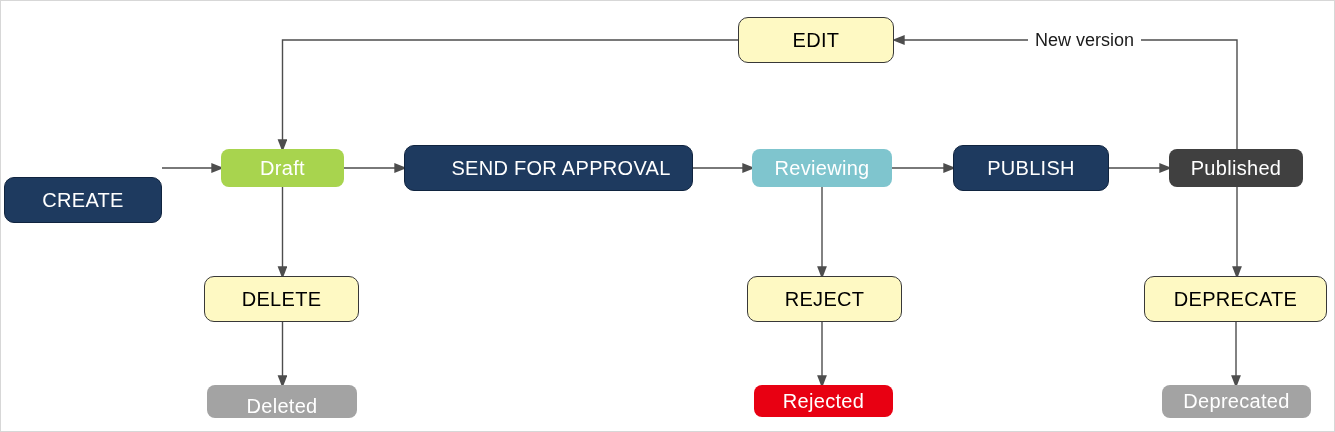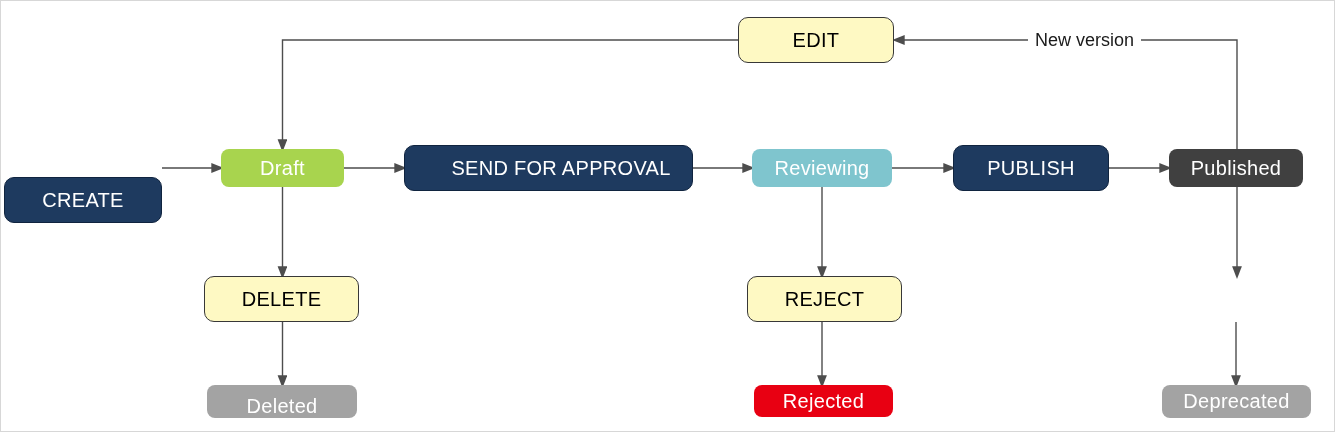--- a/index.html
+++ b/index.html
@@ -117,20 +117,23 @@
   </div>
 
   <div class="node node-outline" style="left: 203px; top: 275px; width: 155px; height: 46px; color: rgb(0, 0, 0); text-align: right;">
     <span>DELETE</span>
   </div>
 
   <div class="node node-outline" style="left: 746px; top: 275px; width: 155px; height: 46px; color: rgb(0, 0, 0);">
     <span>REJECT</span>
   </div>
 
+  <div class="node node-outline" style="left: 1143px; top: 275px; width: 183px; height: 46px; color: rgb(0, 0, 0);">
+    <span>DEPRECATE</span>
+  </div>
 
   <div class="node node-state" style="left: 206px; top: 384px; width: 150px; height: 33px; background-color: rgb(163, 163, 163); color: rgb(255, 255, 255); align-items: flex-end;">
     <span>Deleted</span>
   </div>
 
   <div class="node node-state" style="left: 753px; top: 384px; width: 139px; height: 32px; background-color: rgb(232, 0, 18); color: rgb(255, 255, 255); align-items: center;">
     <span>Rejected</span>
   </div>
 
   <div class="node node-state" style="left: 1161px; top: 384px; width: 149px; height: 33px; background-color: rgb(163, 163, 163); color: rgb(255, 255, 255); justify-content: center;">

